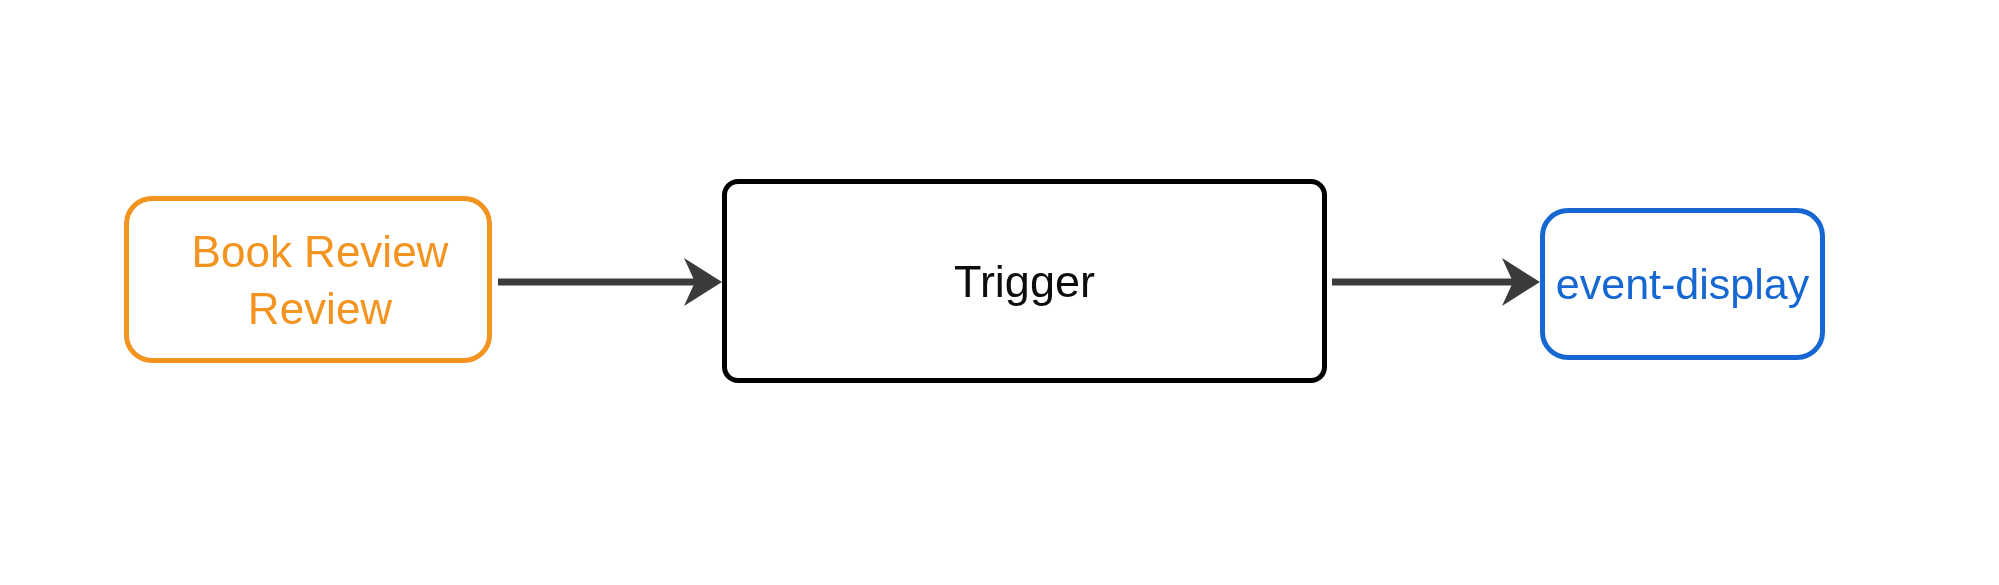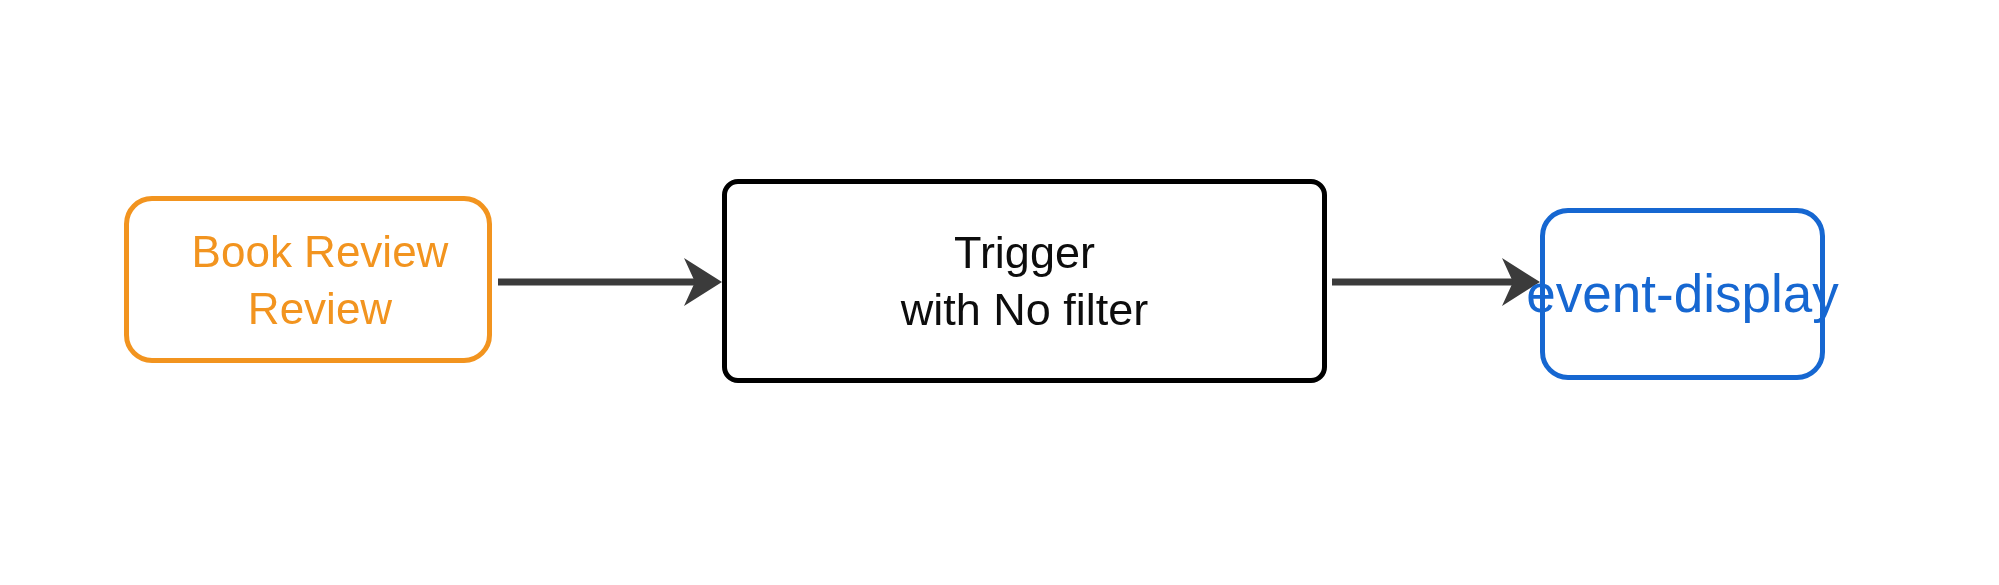--- a/index.html
+++ b/index.html
@@ -49,25 +49,25 @@
     border: 5px solid var(--trigger-color, #000000);
     border-radius: 16px;
     color: var(--trigger-text-color, #0d0d0d);
     font-size: 45px;
     line-height: 57px;
   }
   .node-event-display {
     left: 1540px;
     top: 208px;
     width: 285px;
-    height: 172px;
+    height: 152px;
     border: 5px solid var(--event-color, #1667d1);
     border-radius: 28px;
     color: var(--event-color, #1667d1);
-    font-size: 53px;
+    font-size: 43px;
     line-height: 50px;
   }
   .edge {
     position: absolute;
     color: var(--edge-color, #3b3b3b);
   }
   .edge line {
     stroke: currentColor;
     stroke-width: 7;
   }
@@ -87,21 +87,20 @@
     <span class="line">Review</span>
   </div>
 
   <svg class="edge edge-1" width="226" height="56" viewBox="0 0 226 56" xmlns="http://www.w3.org/2000/svg">
     <line x1="2" y1="28" x2="201" y2="28"></line>
     <polygon points="226,28 188,4 199,28 188,52"></polygon>
   </svg>
 
   <div class="node node-trigger">
     <span class="line">Trigger</span>
-    <span class="line">with No filter</span>
   </div>
 
   <svg class="edge edge-2" width="210" height="56" viewBox="0 0 210 56" xmlns="http://www.w3.org/2000/svg">
     <line x1="2" y1="28" x2="185" y2="28"></line>
     <polygon points="210,28 172,4 183,28 172,52"></polygon>
   </svg>
 
   <div class="node node-event-display">
     <span class="line">event-display</span>
   </div>

